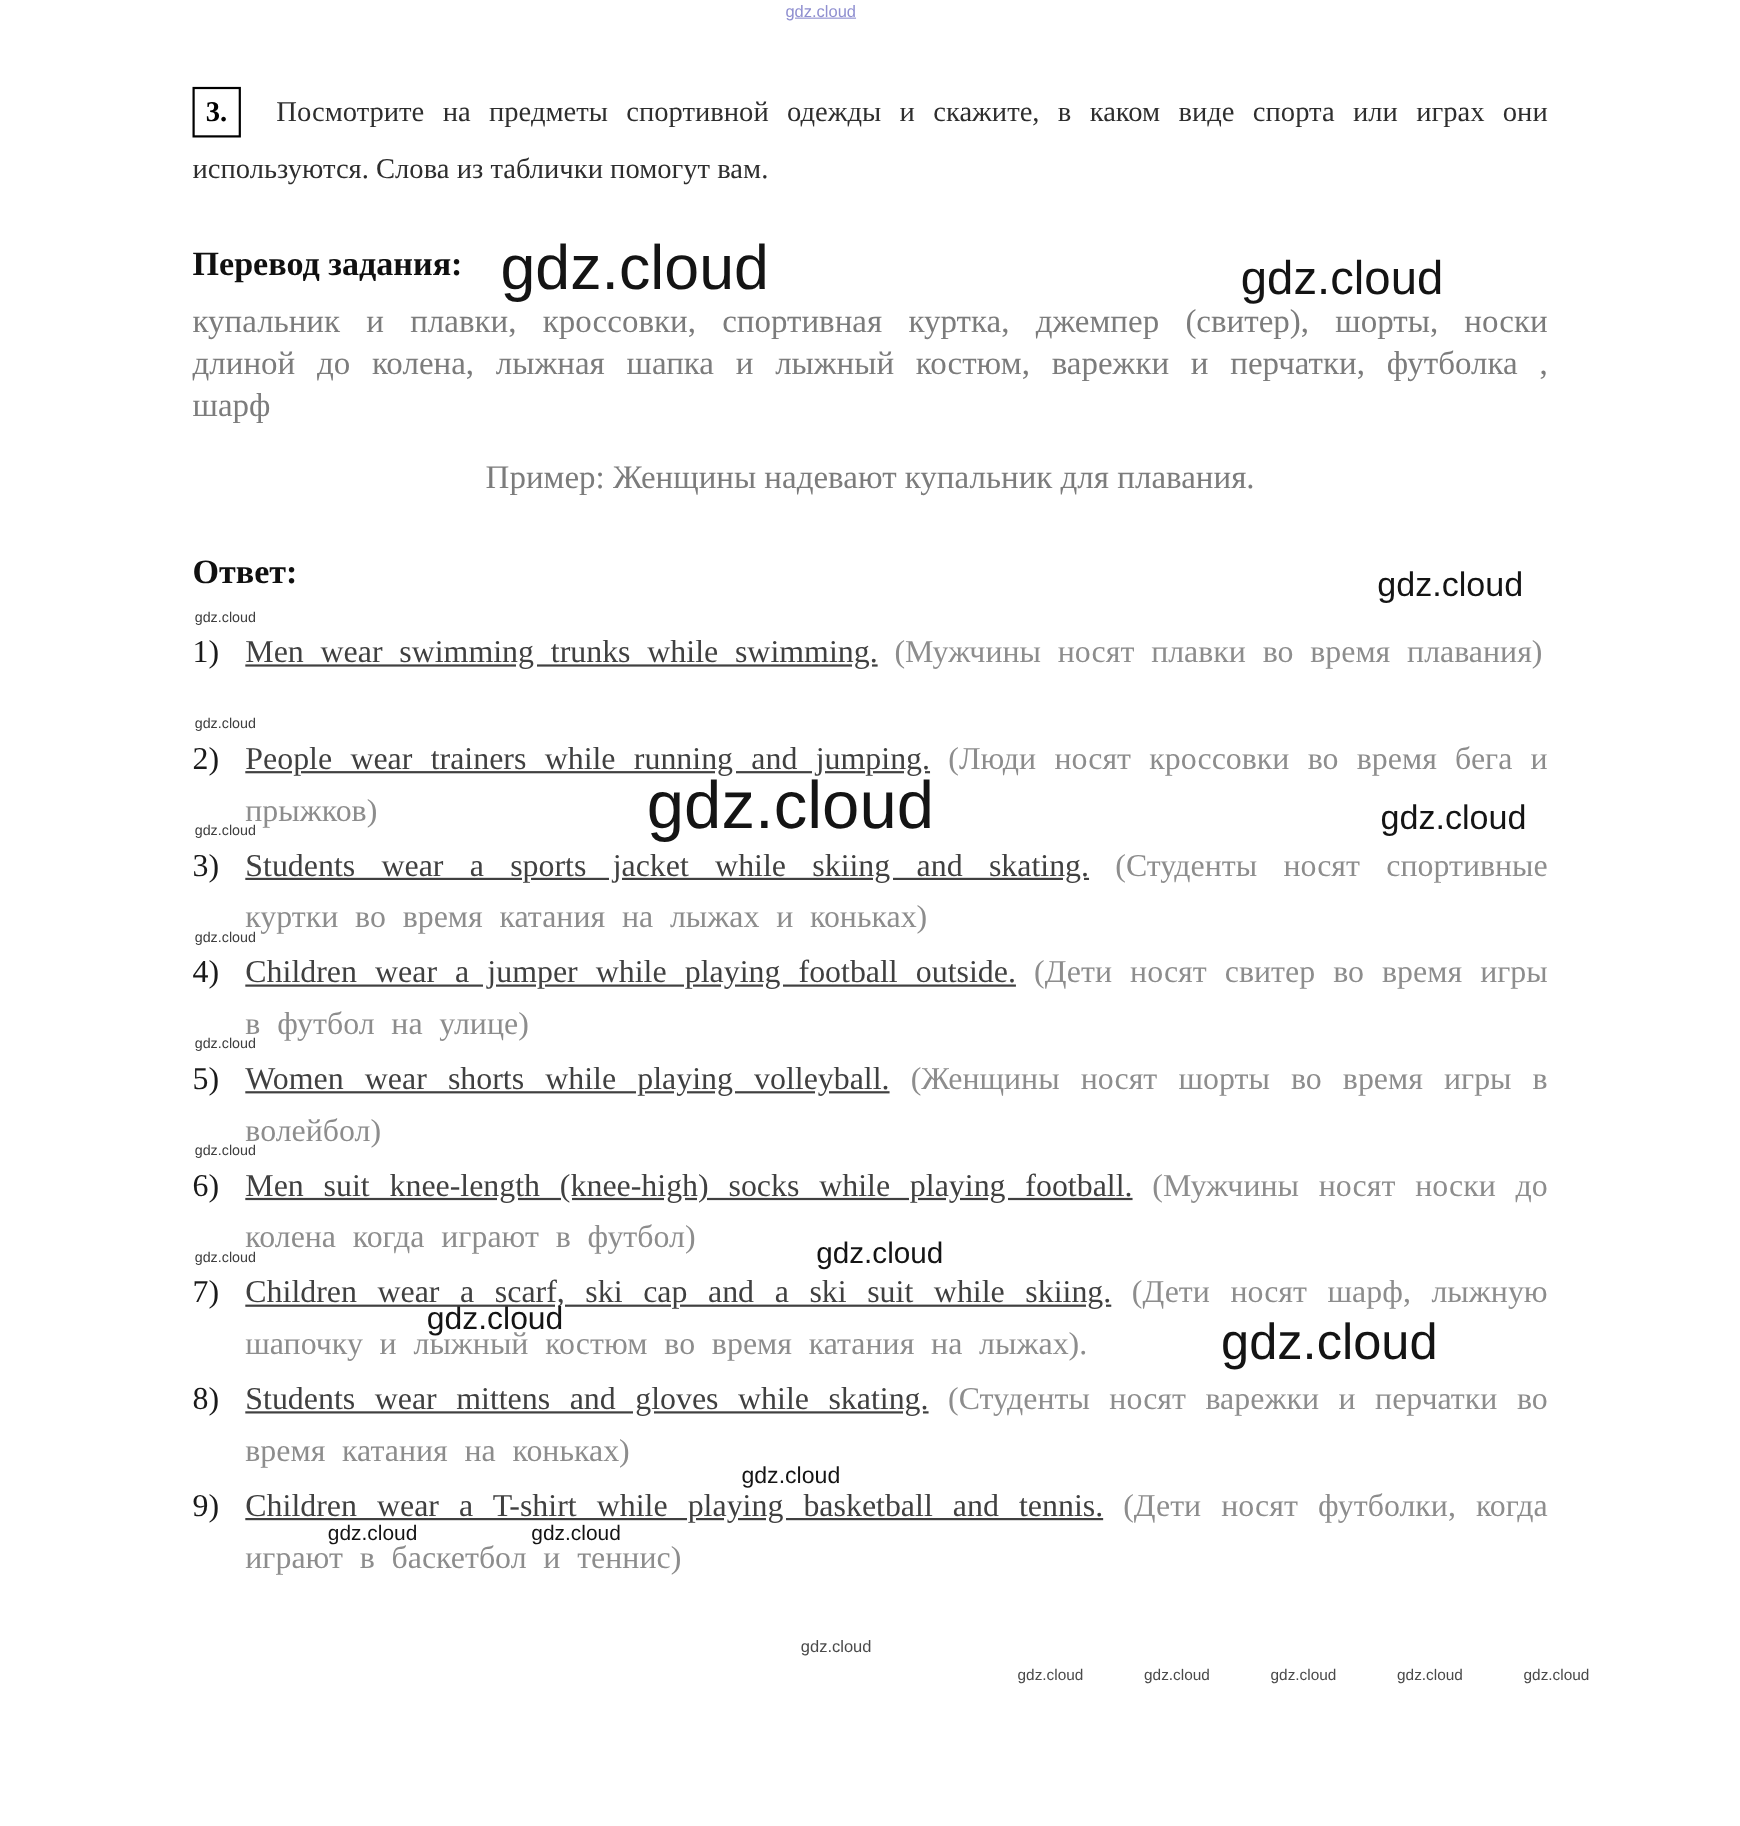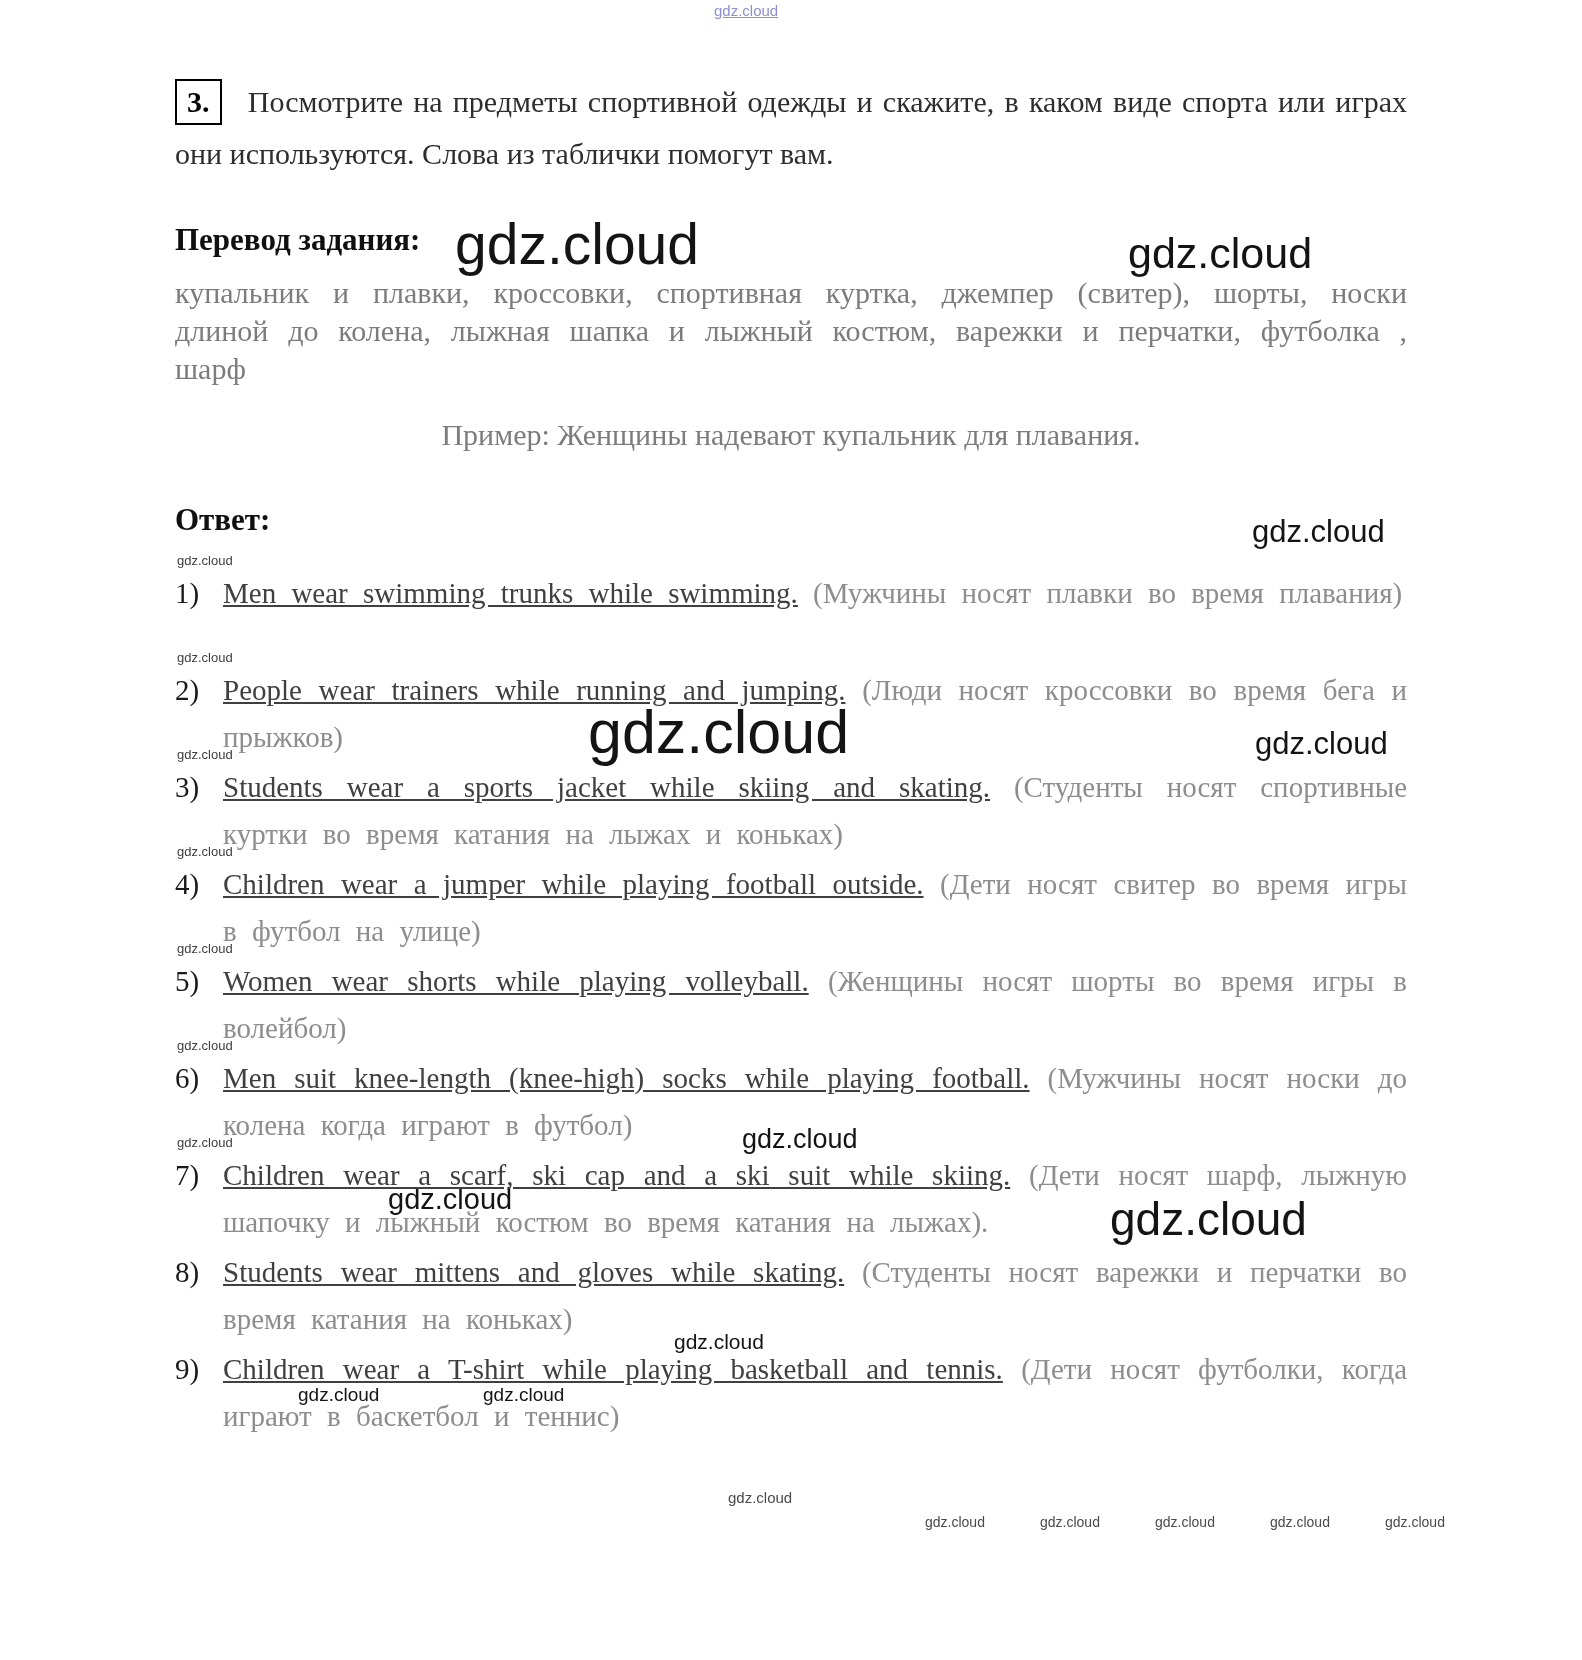--- a/index.html
+++ b/index.html
@@ -10,21 +10,21 @@
     position:relative;
   }
   .page {
     position:relative; width:1582px; height:1550px;
     background:#ffffff; overflow:hidden;
   }
   .content {
     position:absolute; left:175px; top:76px; width:1232px;
   }
   .task {
-    font-size:30px; line-height:52px; color:#2e2e2e; text-align:justify;
+    font-size:26px; line-height:52px; color:#2e2e2e; text-align:justify;
   }
   .task-num-box {
     display:inline-block; border:2px solid #000; padding:0 10px;
     margin-right:16px; font-weight:bold; color:#000; line-height:42px;
   }
   .section-heading {
     margin-top:42px; font-size:31px; font-weight:bold; color:#101010;
   }
   .translation-body {
     margin-top:16px; font-size:30px; line-height:38px; color:#7c7c7c;

